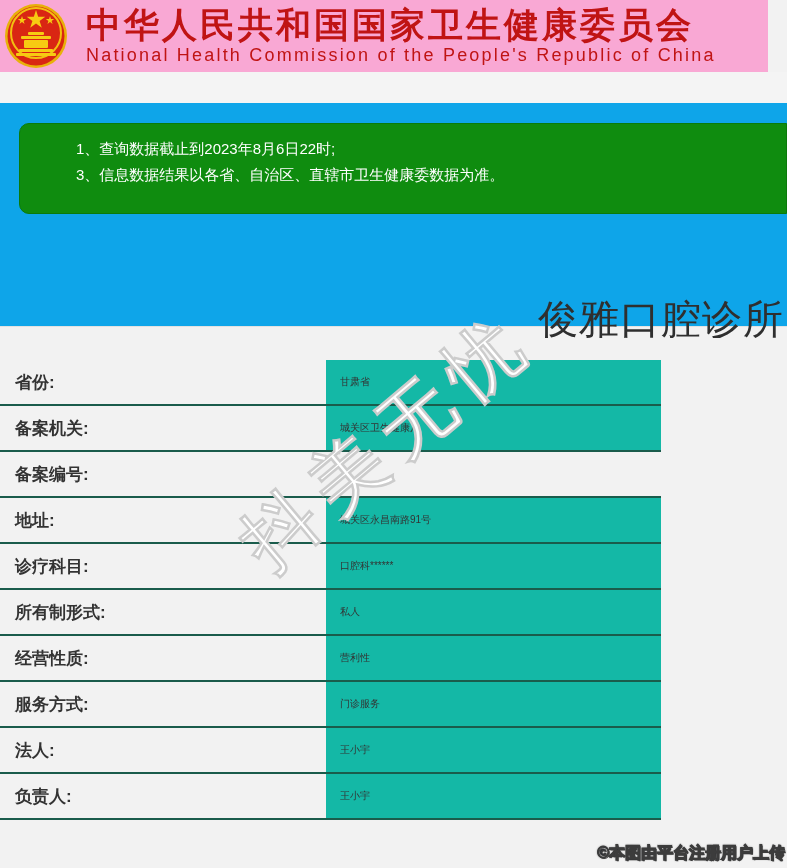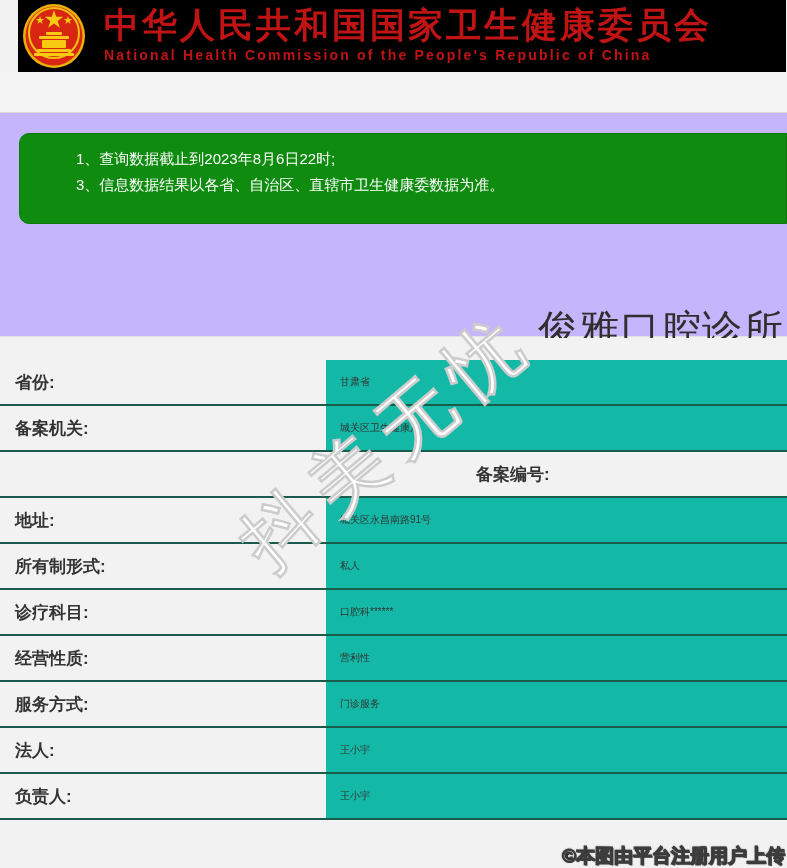--- a/index.html
+++ b/index.html
@@ -6,44 +6,44 @@
   html, body { width: 787px; height: 868px; overflow: hidden; }
   body {
     font-family: "Liberation Sans", "DejaVu Sans", sans-serif;
     background: #f2f2f2;
     position: relative;
     color: #333;
   }
 
   
   .header {
-    position: absolute; left: 18px; top: 0; width: 768px; height: 72px;
-    background: #000000;
+    position: absolute; left: 0; top: 0; width: 768px; height: 72px;
+    background: #f9a8d4;
   }
   .emblem { position: absolute; left: 4px; top: 2px; width: 64px; height: 67px; }
   .header-titles { position: absolute; left: 86px; top: 4px; }
   .title-cn {
     font-size: 35px; font-weight: bold; color: #c01414;
     letter-spacing: 3px; line-height: 42px; white-space: nowrap;
   }
   .title-en {
-    font-size: 14px; font-weight: bold; color: #c01414;
+    font-size: 18px; font-weight: normal; color: #c01414;
     letter-spacing: 2.2px; line-height: 18px; white-space: nowrap;
   }
 
   
   .band {
     position: absolute; left: 0; top: 72px; width: 787px; height: 41px;
     background: #f4f4f4; border-bottom: 1px solid #d9d9d9;
   }
 
   
   .mid {
-    position: absolute; left: 0; top: 113px; width: 787px; height: 224px;
-    background: #c4b5fd; border-bottom: 1px solid #e2e2e2;
+    position: absolute; left: 0; top: 103px; width: 787px; height: 224px;
+    background: #0ea5e9; border-bottom: 1px solid #e2e2e2;
   }
   .notice {
     position: absolute; left: 19px; top: 20px; width: 768px; height: 91px;
     background: #0f8c0f; border: 1px solid #0b7a0b;
     border-radius: 10px 0 0 10px;
     color: #ffffff; font-size: 15px; line-height: 26px;
     padding: 12px 10px 0 56px; white-space: nowrap;
   }
   .clinic-title {
     position: absolute; right: 3px; top: 153px;
@@ -51,23 +51,22 @@
     letter-spacing: 1px; white-space: nowrap; margin-top: 36px;
   }
 
   
   .table-section {
     position: absolute; left: 0; top: 338px; width: 787px; height: 530px;
     background: #f2f2f2;
   }
   .record-table { margin-top: 22px; width: 787px; }
   .row {
-    display: flex; width: 787px; height: 46px;
+    display: flex; width: 661px; height: 46px;
     border-bottom: 2px solid #1a5c4c;
-    justify-content: flex-end;
   }
   .cell-label {
     width: 326px; display: flex; align-items: center;
     padding-left: 15px; font-size: 17px; font-weight: bold; color: #333;
   }
   .cell-value {
     flex: 1; background: #14b8a6; display: flex; align-items: center;
     padding-left: 14px; font-size: 10px; color: #333;
   }
 
@@ -75,21 +74,21 @@
   .wm-diagonal {
     position: absolute; left: 178px; top: 392px; width: 420px;
     text-align: center; transform: rotate(-40deg);
     font-size: 74px; letter-spacing: 14px; font-weight: 400;
     color: #ffffff; -webkit-text-stroke: 2.5px #cccccc;
     text-shadow: 0 0 1px #cccccc;
     pointer-events: none; z-index: 50; white-space: nowrap;
   }
   .wm-credit {
     position: absolute; right: 2px; top: 843px;
-    font-size: 19px; font-weight: bold; color: #0f172a;
+    font-size: 16px; font-weight: bold; color: #0f172a;
     -webkit-text-stroke: 1px #3c3c3c;
     text-shadow: 0 0 2px #333333, 1px 1px 0 #444444;
     z-index: 60; white-space: nowrap;
   }
 </style>
 </head>
 <body>
 
 <div class="header">
   <svg class="emblem" viewBox="0 0 64 67">
@@ -139,27 +138,27 @@
     <div class="row">
       <div class="cell-label">备案编号:</div>
     </div>
 
     <div class="row">
       <div class="cell-label">地址:</div>
       <div class="cell-value">城关区永昌南路91号</div>
     </div>
 
     <div class="row">
-      <div class="cell-label">所有制形式:</div>
-      <div class="cell-value">私人</div>
+      <div class="cell-label">诊疗科目:</div>
+      <div class="cell-value">口腔科******</div>
     </div>
 
     <div class="row">
-      <div class="cell-label">诊疗科目:</div>
-      <div class="cell-value">口腔科******</div>
+      <div class="cell-label">所有制形式:</div>
+      <div class="cell-value">私人</div>
     </div>
 
     <div class="row">
       <div class="cell-label">经营性质:</div>
       <div class="cell-value">营利性</div>
     </div>
 
     <div class="row">
       <div class="cell-label">服务方式:</div>
       <div class="cell-value">门诊服务</div>

